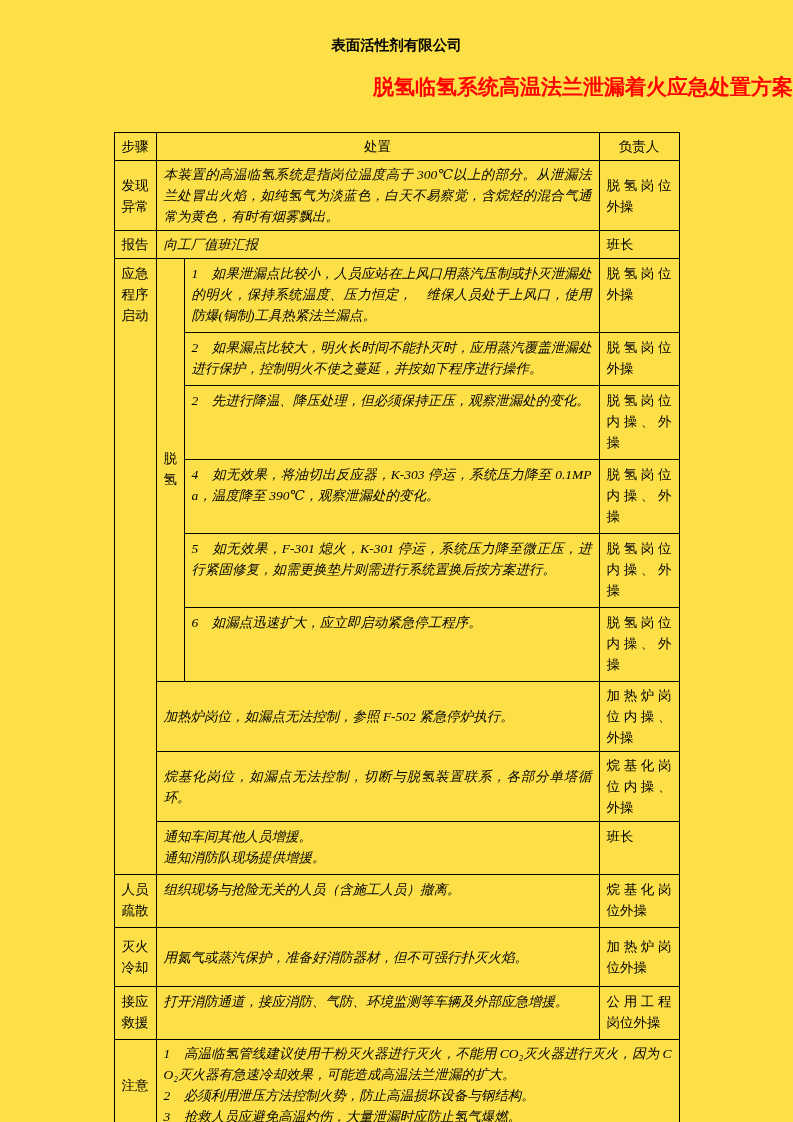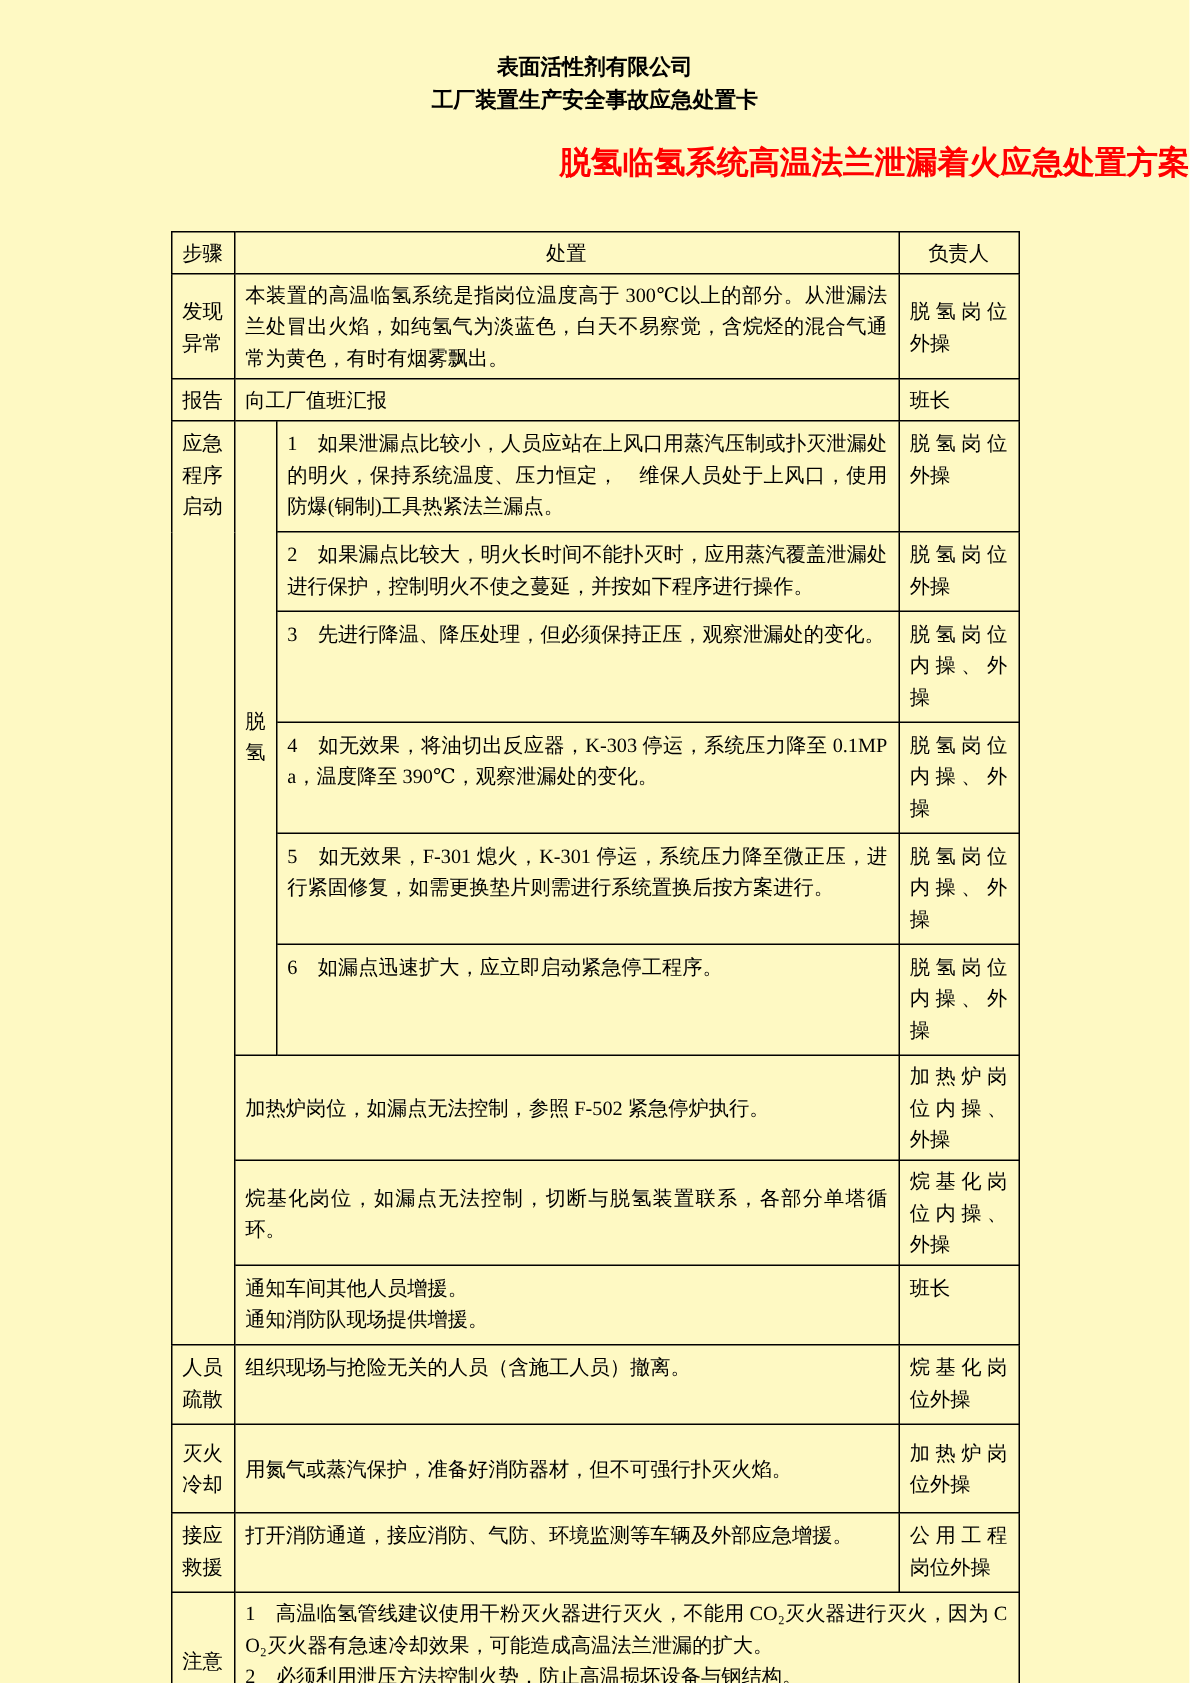--- a/index.html
+++ b/index.html
@@ -1,20 +1,20 @@
 <!DOCTYPE html>
 <html><head>
 <meta charset="utf-8">
 <style>
   html, body { margin: 0; padding: 0; background: #ffffff; }
   .page {
     position: relative;
     width: 793px;
     height: 1122px;
-    background: #fef9c3;
+    background: #fde047;
     overflow: hidden;
     font-family: "Liberation Serif", "DejaVu Serif", serif;
     color: #000000;
   }
   .doc-header {
     padding-top: 34px;
     text-align: center;
     font-family: "Liberation Sans", "DejaVu Sans", sans-serif;
     font-weight: bold;
     font-size: 14.5px;
@@ -50,39 +50,39 @@
     text-align: right;
     padding: 2px 6px;
   }
   td.c-sub {
     text-align: center;
     padding: 2px 7px;
   }
   td.c-act {
     text-align: justify;
     white-space: pre-line;
+    font-style: italic;
   }
   td.c-resp {
     font-size: 12px;
     text-align: justify;
     padding: 3px 6px;
   }
   tr.v-top td { vertical-align: top; padding-top: 4px; padding-bottom: 6px; }
   tr.v-top td.c-sub, td.rowspan-mid { vertical-align: middle; }
   td.tall { height: 52px; }
   td.roomy { height: 40px; }
 </style>
 </head>
 <body>
 
 <div class="page">
 
   <div class="doc-header">
     <div>表面活性剂有限公司</div>
-    <div>工厂装置生产安全事故应急处置卡</div>
   </div>
 
   <div class="doc-title">脱氢临氢系统高温法兰泄漏着火应急处置方案</div>
 
   <table class="er-table">
     <colgroup>
       <col style="width:42px">
       <col style="width:28px">
       <col style="width:415px">
       <col style="width:80px">
@@ -111,21 +111,21 @@
       <td class="c-step rowspan-mid" rowspan="9">应急程序启动</td>
       <td class="c-sub rowspan-mid" rowspan="6">脱氢</td>
       <td class="c-act">1　如果泄漏点比较小，人员应站在上风口用蒸汽压制或扑灭泄漏处的明火，保持系统温度、压力恒定，　维保人员处于上风口，使用防爆(铜制)工具热紧法兰漏点。</td>
       <td class="c-resp">脱氢岗位外操</td>
     </tr>
     <tr class="v-top">
       <td class="c-act">2　如果漏点比较大，明火长时间不能扑灭时，应用蒸汽覆盖泄漏处进行保护，控制明火不使之蔓延，并按如下程序进行操作。</td>
       <td class="c-resp">脱氢岗位外操</td>
     </tr>
     <tr class="v-top">
-      <td class="c-act">3　先进行降温、降压处理，但必须保持正压，观察泄漏处的变化。</td>
+      <td class="c-act">2　先进行降温、降压处理，但必须保持正压，观察泄漏处的变化。</td>
       <td class="c-resp">脱氢岗位内操、外操</td>
     </tr>
     <tr class="v-top">
       <td class="c-act">4　如无效果，将油切出反应器，K-303 停运，系统压力降至 0.1MPa，温度降至 390℃，观察泄漏处的变化。</td>
       <td class="c-resp">脱氢岗位内操、外操</td>
     </tr>
     <tr class="v-top">
       <td class="c-act">5　如无效果，F-301 熄火，K-301 停运，系统压力降至微正压，进行紧固修复，如需更换垫片则需进行系统置换后按方案进行。</td>
       <td class="c-resp">脱氢岗位内操、外操</td>
     </tr>

